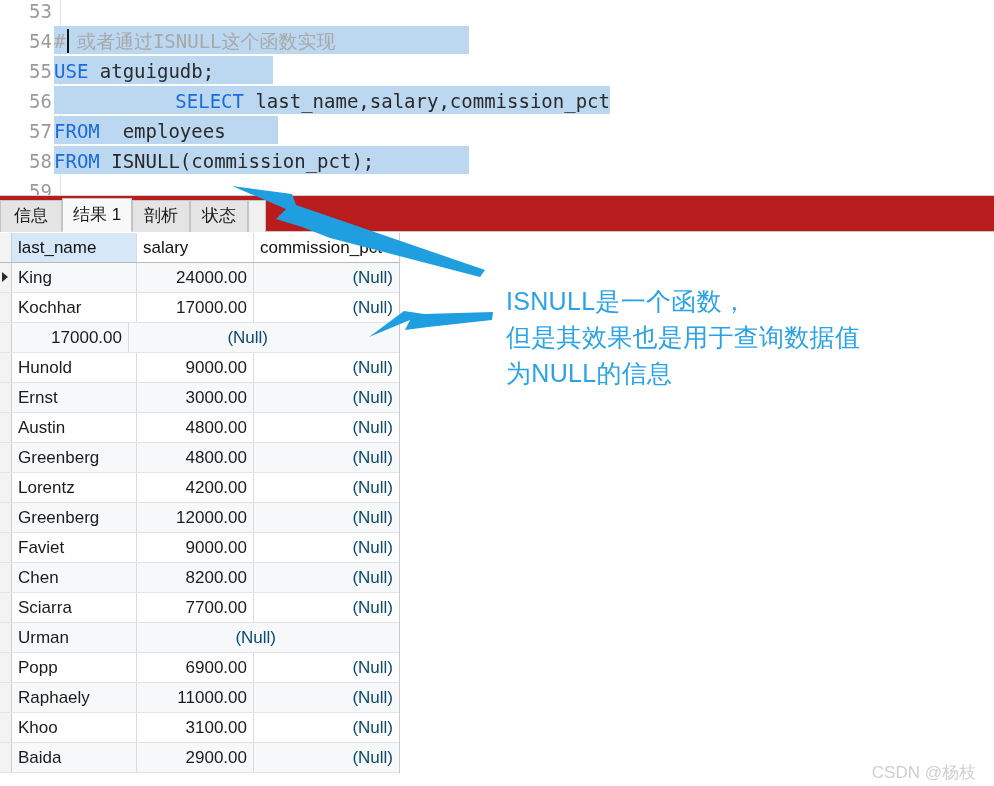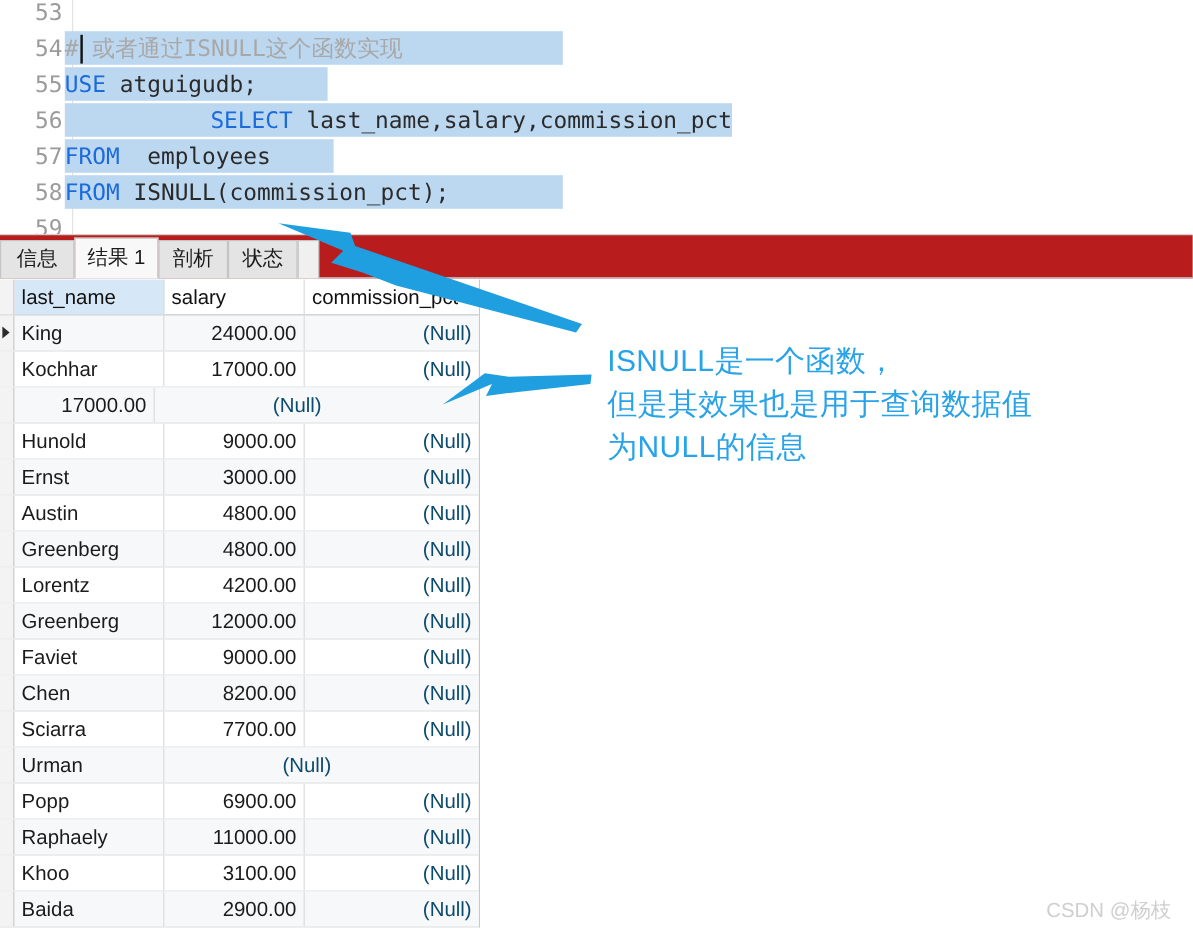--- a/index.html
+++ b/index.html
@@ -160,21 +160,21 @@
     font-size: 25px;
     line-height: 36px;
     white-space: pre-line;
     letter-spacing: 0.3px;
   }
   .arrows { position: absolute; left: 0; top: 0; width: 994px; height: 786px; pointer-events: none; }
 
   
   .watermark {
     position: absolute;
-    right: 18px; bottom: 16px;
+    right: 18px; bottom: 2px;
     color: #cfcfcf;
     font-size: 17px;
   }
 </style>
 </head>
 <body>
 
 <div id="app">
 
   <div class="editor">

